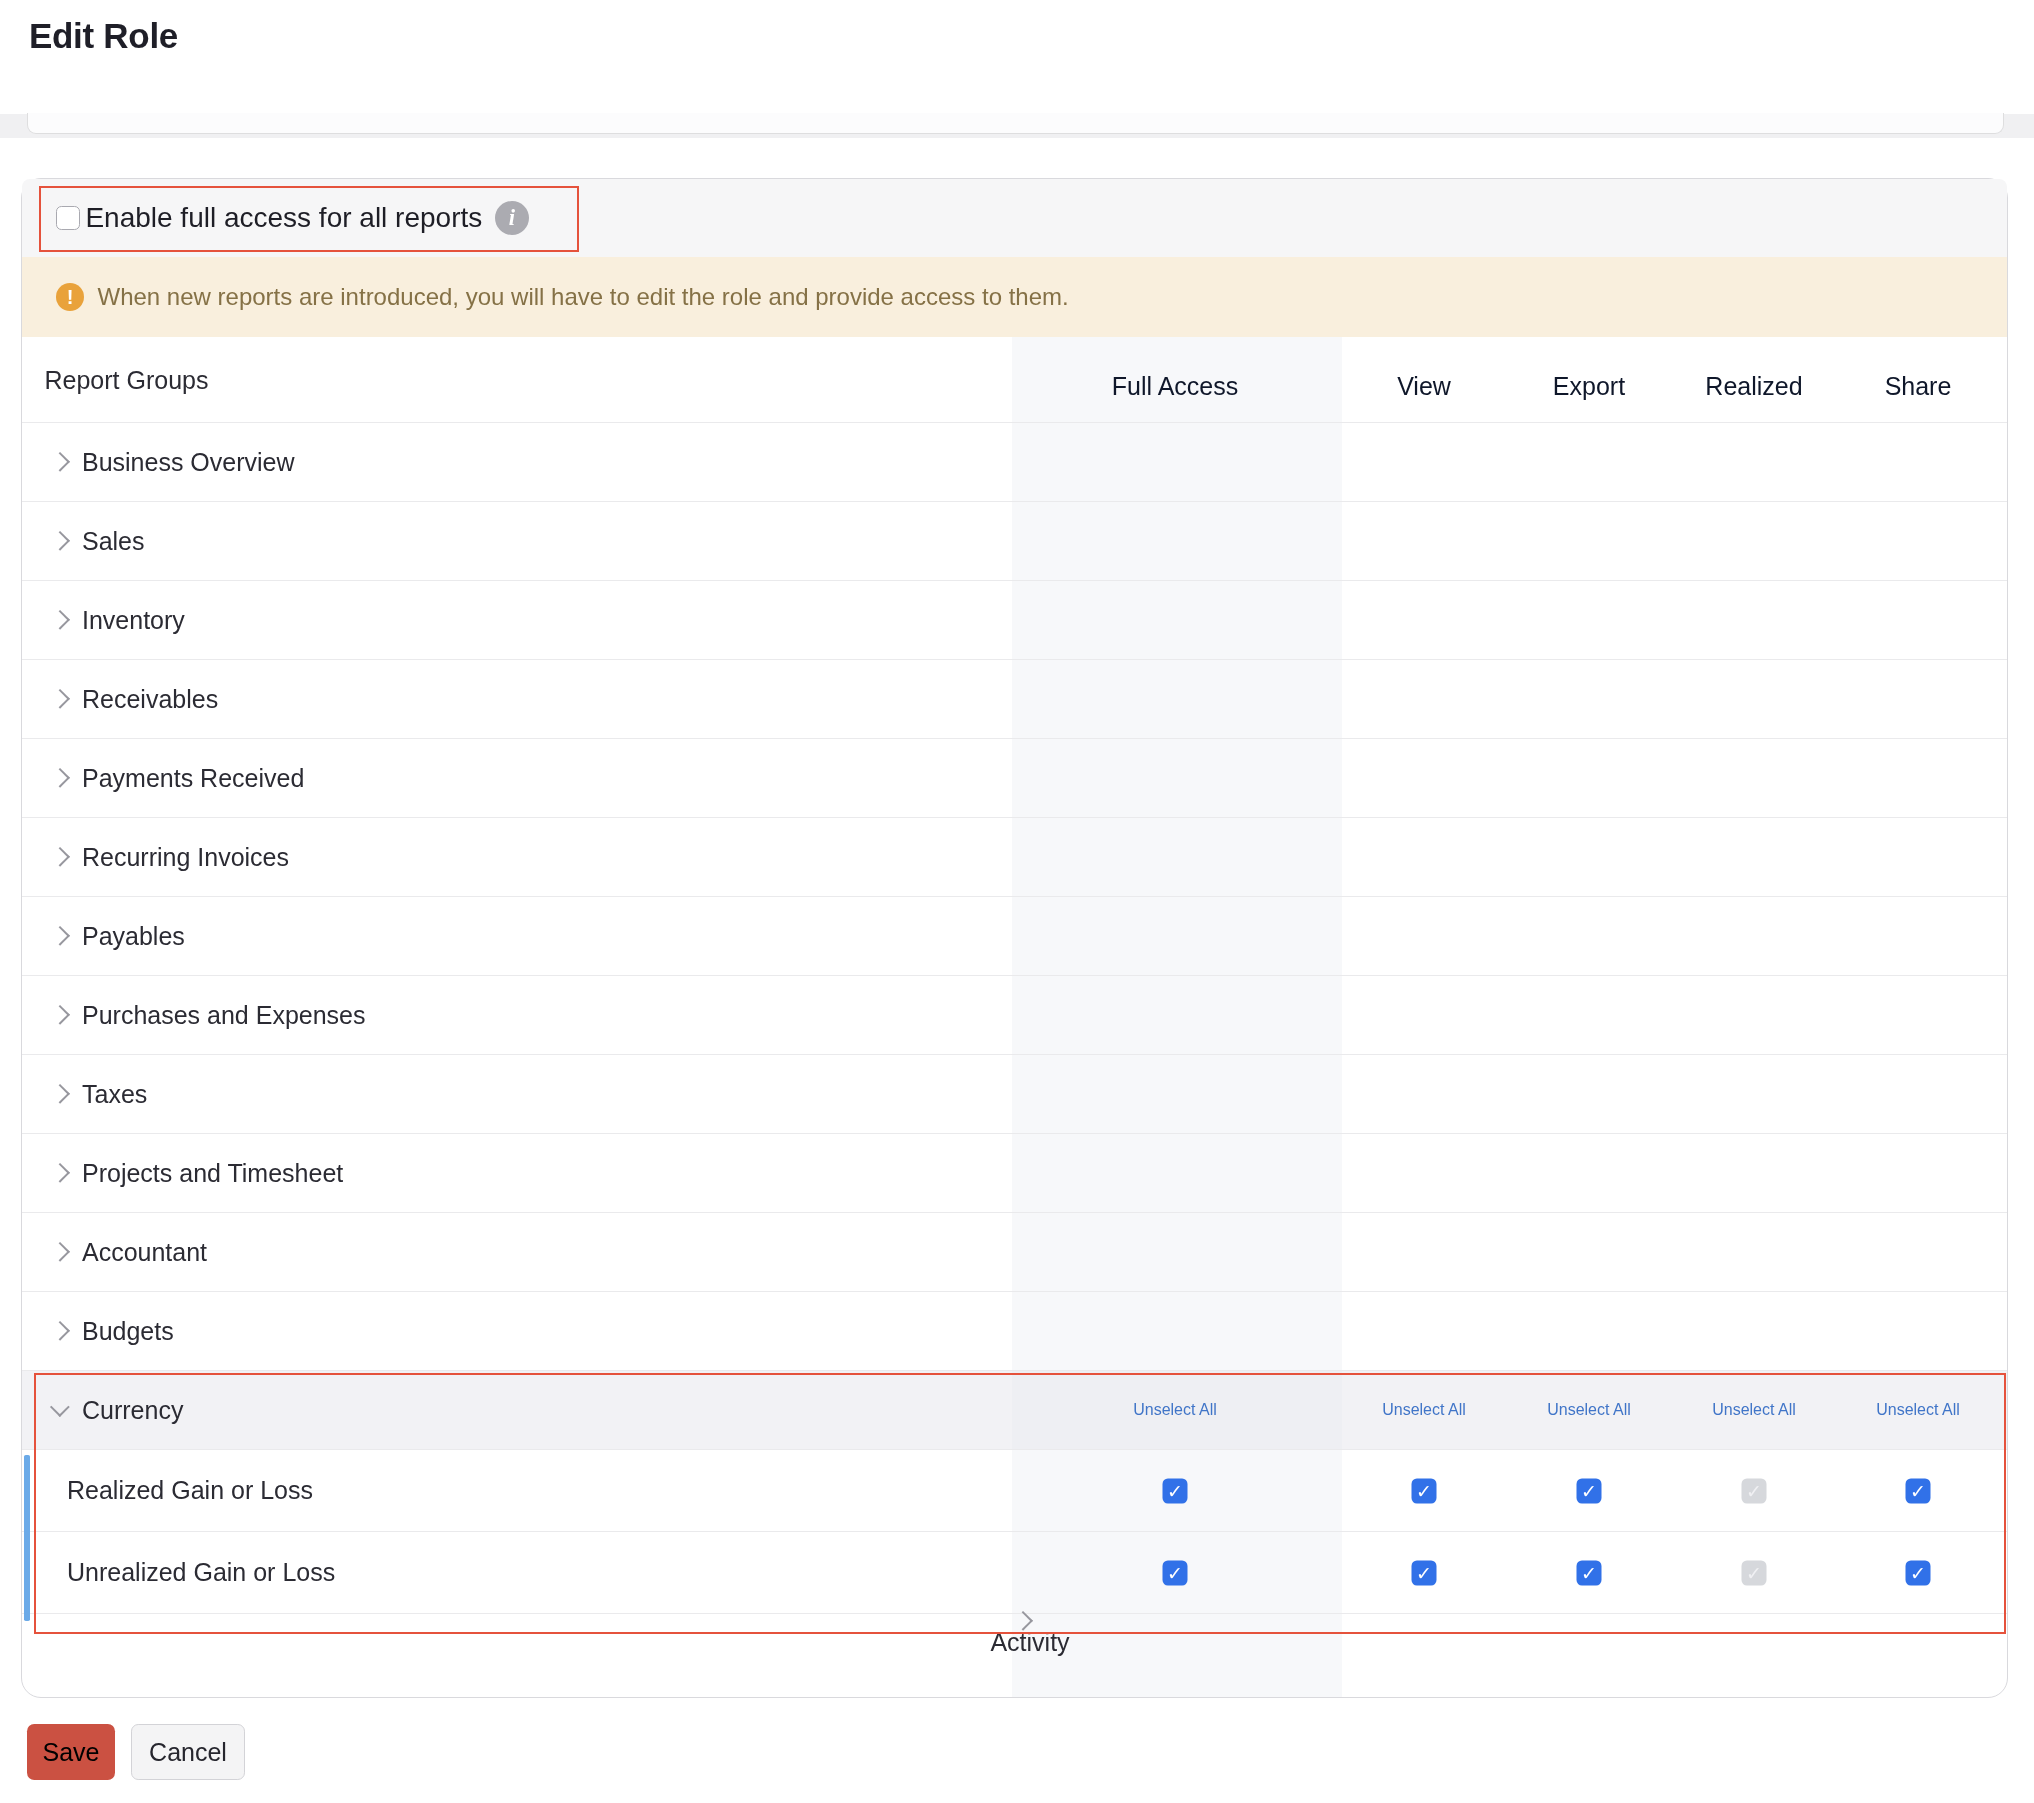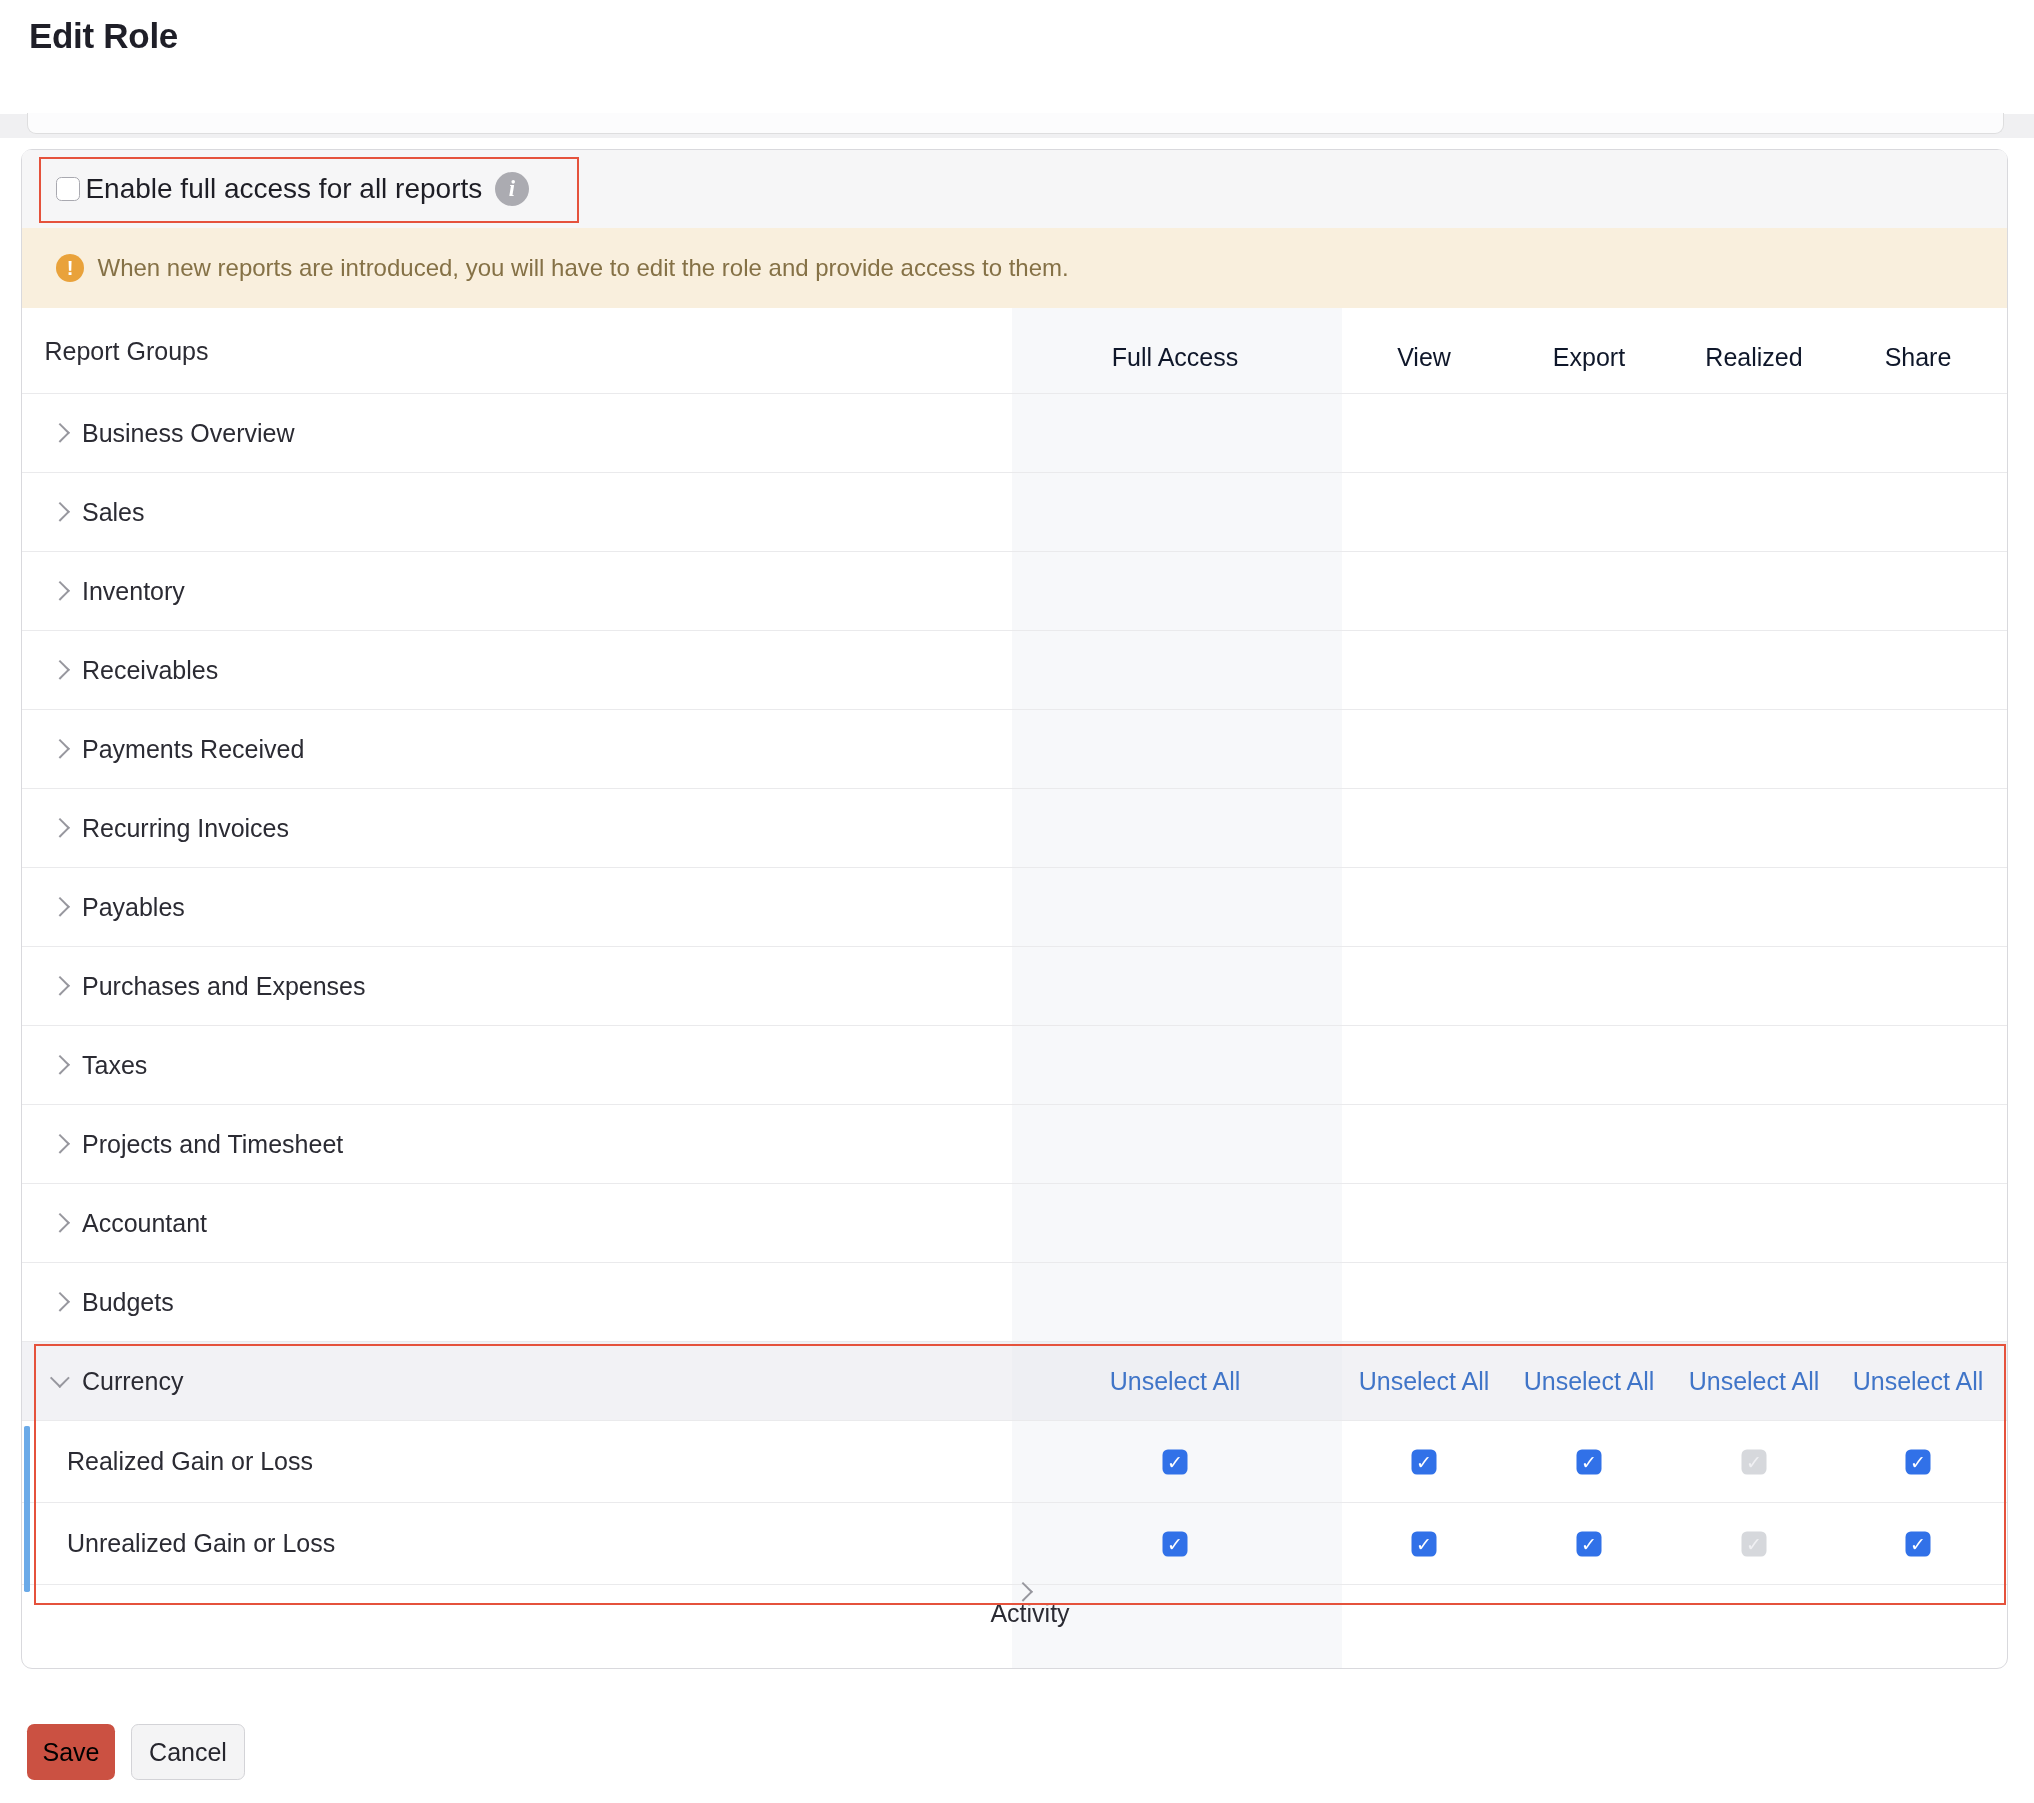--- a/index.html
+++ b/index.html
@@ -17,22 +17,22 @@
   .top-band{
     position:absolute;left:0;top:114px;width:2034px;height:24px;background:#f0f0f2;
   }
   .scroll-remnant{
     position:absolute;left:27px;top:113px;width:1975px;height:20px;
     background:#fcfcfd;border:0.9px solid #dededf;border-top:none;
     border-radius:0 0 9px 9px;
   }
   
   .card{
-    position:absolute;left:21px;top:149px;width:1985px;
-    background:#ffffff;border:0.9px solid #d9d9dd;border-radius:11px;
+    position:absolute;left:21px;top:178px;width:1985px;
+    background:#ffffff;border:0.9px solid #d9d9dd;border-radius:20px;
   }
   
   .toggle-section{
     height:78px;background:#f6f6f7;border-radius:8px 8px 0 0;
     display:flex;align-items:center;padding-left:34px;box-sizing:border-box;position:relative;
   }
   .toggle-checkbox{
     width:24px;height:24px;background:#ffffff;border:1.8px solid #a9a9b0;border-radius:5.4px;
     box-sizing:border-box;flex:0 0 auto;
   }
@@ -80,21 +80,21 @@
   .chev{
     width:11.7px;height:11.7px;border-right:2.3px solid #97979e;border-bottom:2.3px solid #97979e;
     display:inline-block;flex:0 0 auto;
   }
   .chev.right{transform:rotate(-45deg);margin-right:15.3px;}
   .chev.down{transform:rotate(45deg);margin-right:15.3px;margin-top:-5.4px;}
   .row-label{font-size:25px;color:#2b2b33;}
   .tr.currency-row{height:79px;padding-left:31px;background:rgba(231,232,236,0.55);}
   .unselect-link{
     position:absolute;top:50%;transform:translate(-50%,-50%);
-    font-size:25px;color:#4075c8;white-space:nowrap;cursor:pointer;
+    font-size:16px;color:#4075c8;white-space:nowrap;cursor:pointer;
   }
   .tr.child-row{height:82px;padding-left:45px;background:transparent;}
   .checkbox{
     position:absolute;top:50%;transform:translate(-50%,-50%);
     width:25px;height:25px;border-radius:5.4px;box-sizing:border-box;
     background:#ffffff;border:1.8px solid #a9a9b0;
     display:flex;align-items:center;justify-content:center;
   }
   .checkbox.checked{background:#3171e8;border:none;}
   .checkbox.checked::after{

